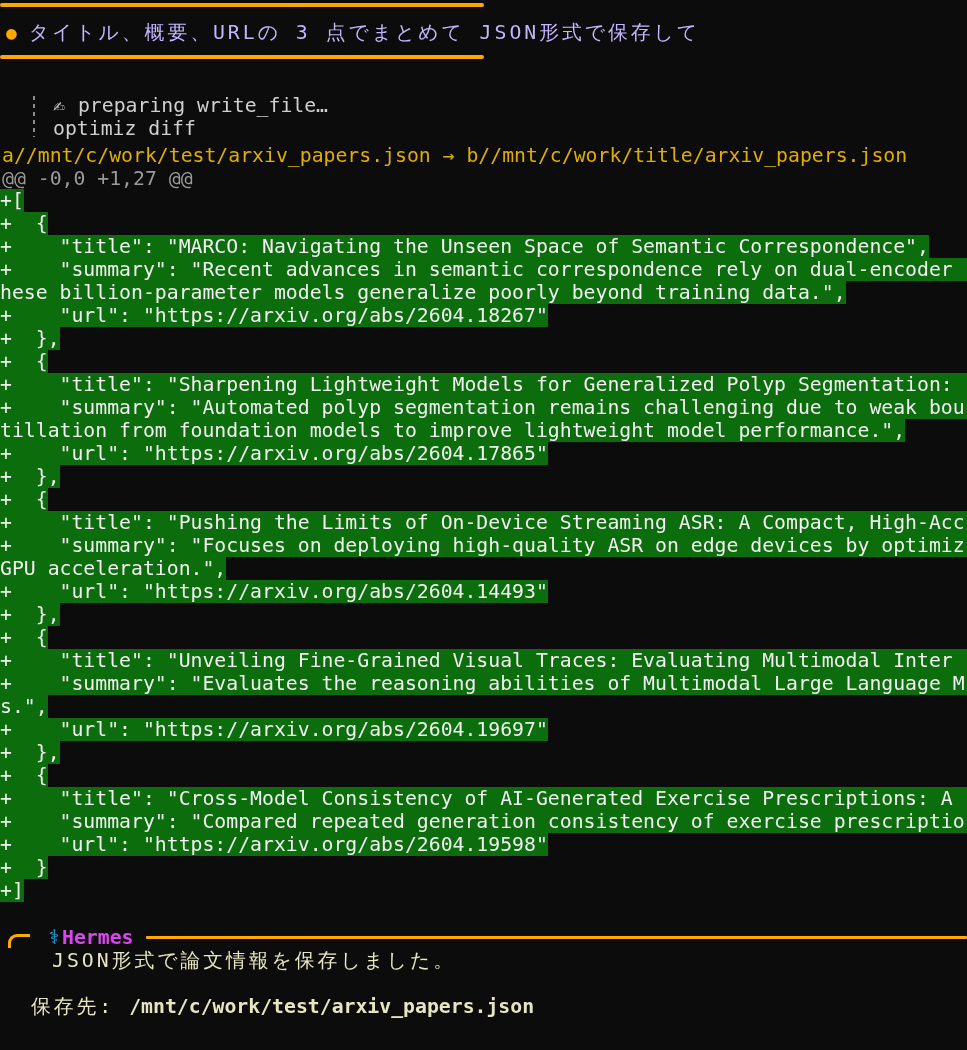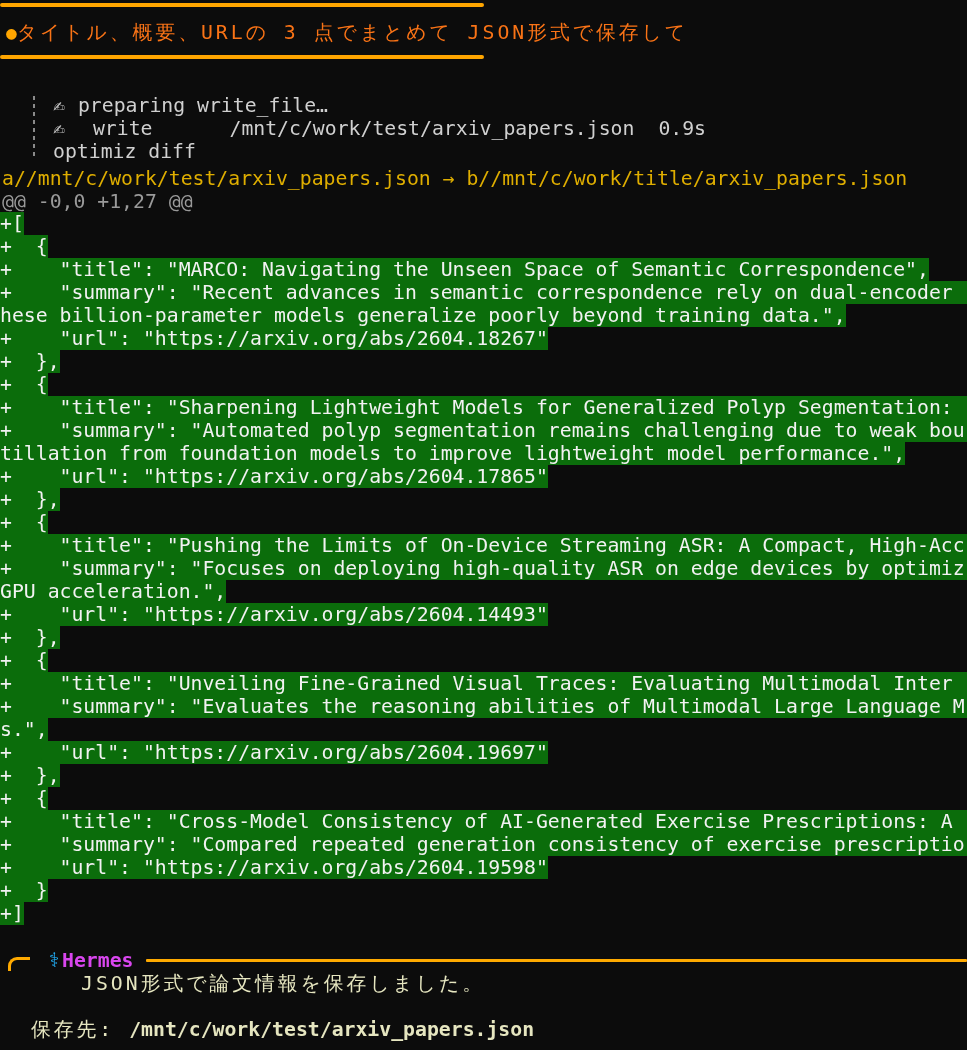--- a/index.html
+++ b/index.html
@@ -9,21 +9,21 @@
     background:#0c0c0c; color:#d8d8d8;
     font-family:"DejaVu Sans Mono","Liberation Mono",monospace;
     font-size:19.8px; line-height:23px;
   }
   .rule{ height:4px; width:484px; background:#ffa600; border-radius:2px; }
   .rule-top{ margin-top:3px; }
   .rule-2{ margin-top:10px; }
   .prompt-line{ display:flex; align-items:center; margin-top:12px; height:26px; }
   .bullet{ color:#ffa600; font-size:18px; margin-left:6px; }
   .jp{ letter-spacing:3px; }
-  .prompt-text{ color:#f97316; margin-left:0; white-space:pre; }
+  .prompt-text{ color:#c4b5fd; margin-left:12px; white-space:pre; }
 
   .tool-block{ position:relative; margin-top:35px; margin-left:33px; padding-left:20px; }
   .tool-block::before{
     content:""; position:absolute; left:0; top:2px; bottom:3px; width:2px;
     background:repeating-linear-gradient(to bottom,#8a8a8a 0 4px,transparent 4px 8px);
   }
   .tool-line{ white-space:pre; color:#d0d0d0; height:23px; }
   .tool-icon{ color:#c8c8c8; }
   .ml1{ margin-left:13px; } .ml2{ margin-left:28px; } .ml3{ margin-left:77px; } .ml4{ margin-left:24px; }
 
@@ -36,41 +36,40 @@
   .dline.full{ background:#0b6d0b; }
 
   .hermes-header{ position:relative; margin-top:23px; height:24px; display:flex; align-items:center; }
   .corner{
     position:absolute; left:8px; top:9px; width:22px; height:14px;
     border-top:3px solid #ffaa00; border-left:3px solid #ffaa00; border-top-left-radius:9px;
   }
   .hermes-icon{ color:#21aaf0; margin-left:48px; font-size:20px; font-weight:bold; }
   .hermes-name{ color:#d946ef; font-weight:bold; margin-left:2px; }
   .hermes-rule{ flex:1 1 auto; height:3px; background:#ffaa00; margin-left:12px; border-radius:1px; }
-  .hermes-msg{ margin-top:0px; padding-left:52px; color:#e6e6c0; white-space:pre; height:23px;margin-left:29px; }
+  .hermes-msg{ margin-top:0px; padding-left:52px; color:#e6e6c0; white-space:pre; height:23px; }
   .hermes-save{ margin-top:23px; padding-left:31px; color:#e6e6c0; white-space:pre; height:23px; }
   .save-path{ font-weight:bold; }
 </style>
 </head>
 <body>
 
 <div class="screen">
 
   <div class="rule rule-top"></div>
 
   <div class="prompt-line">
     <span class="bullet">●</span>
     <span class="prompt-text jp">タイトル、概要、URLの 3 点でまとめて JSON形式で保存して</span>
   </div>
 
   <div class="rule rule-2"></div>
 
   <div class="tool-block">
     <div class="tool-line"><span class="tool-icon">✍</span><span class="ml1">preparing write_file…</span></div>
-    <div class="tool-line"><span class="tool-icon">✍</span><span class="ml2">write</span><span class="ml3">/mnt/c/work/test/arxiv_papers.json</span><span class="ml4">0.9s</span></div>
     <div class="tool-line"><span>optimiz diff</span></div>
   </div>
 
   <div class="diff-file-header">a//mnt/c/work/test/arxiv_papers.json → b//mnt/c/work/title/arxiv_papers.json</div>
   <div class="hunk-header">@@ -0,0 +1,27 @@</div>
 
   <div class="diff-lines">
 
   <div class="dline"><span class="add">+[</span></div>
       <div class="dline"><span class="add">+  {</span></div>

